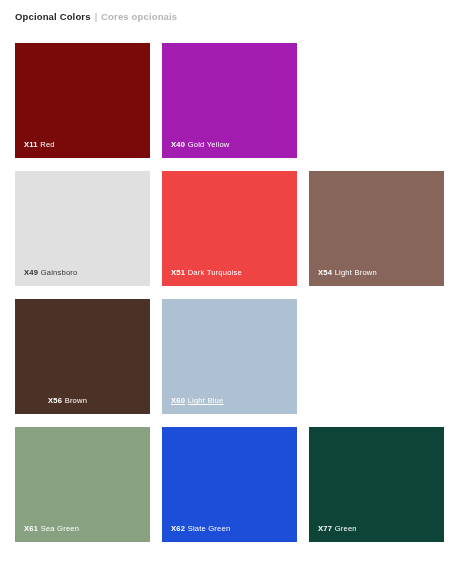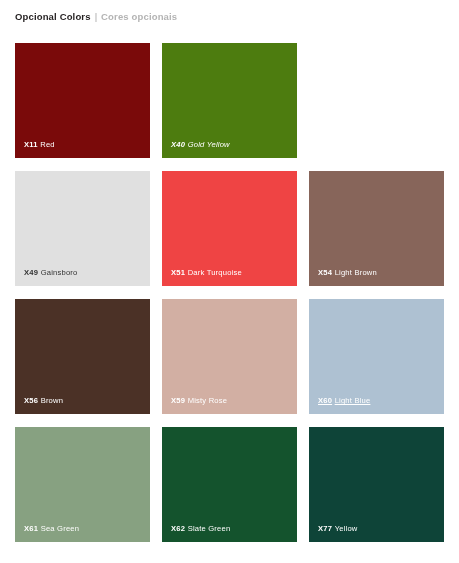--- a/index.html
+++ b/index.html
@@ -95,52 +95,49 @@
     <span class="header-title">Opcional Colors</span>
     <span class="header-sep">|</span>
     <span class="header-subtitle">Cores opcionais</span>
   </div>
 
   <div class="swatch-grid">
       <div class="swatch-row">
         <div class="swatch" style="background-color: rgb(122, 10, 10);">
           <div class="swatch-label" style="color: rgb(255, 255, 255);"><span class="swatch-code">X11</span><span class="swatch-name">Red</span></div>
         </div>
-        <div class="swatch" style="background-color: #4d7c0f; font-style: italic;">
+        <div class="swatch" style="background-color: #a21caf;">
           <div class="swatch-label" style="color: rgb(255, 255, 255);"><span class="swatch-code">X40</span><span class="swatch-name">Gold Yellow</span></div>
         </div>
       </div>
       <div class="swatch-row">
         <div class="swatch" style="background-color: rgb(224, 224, 224);">
           <div class="swatch-label" style="color: rgb(51, 51, 51);"><span class="swatch-code">X49</span><span class="swatch-name">Gainsboro</span></div>
         </div>
         <div class="swatch" style="background-color: #ef4444;">
           <div class="swatch-label" style="color: rgb(255, 255, 255);"><span class="swatch-code">X51</span><span class="swatch-name">Dark Turquoise</span></div>
         </div>
         <div class="swatch" style="background-color: rgb(135, 101, 90);">
           <div class="swatch-label" style="color: rgb(255, 255, 255);"><span class="swatch-code">X54</span><span class="swatch-name">Light Brown</span></div>
         </div>
       </div>
       <div class="swatch-row">
         <div class="swatch" style="background-color: rgb(75, 49, 38);">
-          <div class="swatch-label" style="color: rgb(255, 255, 255);"><span class="swatch-code">X56</span><span class="swatch-name">Brown</span></div>
-        </div>
-        <div class="swatch" style="background-color: rgb(210, 175, 163);">
-          <div class="swatch-label" style="color: rgb(255, 255, 255);"><span class="swatch-code">X59</span><span class="swatch-name">Misty Rose</span></div>
+          <div class="swatch-label" style="color: rgb(255, 255, 255); margin-left: 24px;"><span class="swatch-code">X56</span><span class="swatch-name">Brown</span></div>
         </div>
         <div class="swatch" style="background-color: rgb(174, 193, 210);">
           <div class="swatch-label" style="color: rgb(255, 255, 255); text-decoration: underline;"><span class="swatch-code">X60</span><span class="swatch-name">Light Blue</span></div>
         </div>
       </div>
       <div class="swatch-row">
         <div class="swatch" style="background-color: rgb(135, 161, 129); padding-left: 22px;">
           <div class="swatch-label" style="color: rgb(255, 255, 255);"><span class="swatch-code">X61</span><span class="swatch-name">Sea Green</span></div>
         </div>
-        <div class="swatch" style="background-color: #14532d;">
+        <div class="swatch" style="background-color: #1d4ed8;">
           <div class="swatch-label" style="color: rgb(255, 255, 255);"><span class="swatch-code">X62</span><span class="swatch-name">Slate Green</span></div>
         </div>
         <div class="swatch" style="background-color: rgb(14, 68, 56);">
-          <div class="swatch-label" style="color: rgb(255, 255, 255);"><span class="swatch-code">X77</span><span class="swatch-name">Yellow</span></div>
+          <div class="swatch-label" style="color: rgb(255, 255, 255);"><span class="swatch-code">X77</span><span class="swatch-name">Green</span></div>
         </div>
       </div>
     </div>
 
 </div>
 
 </body></html>

